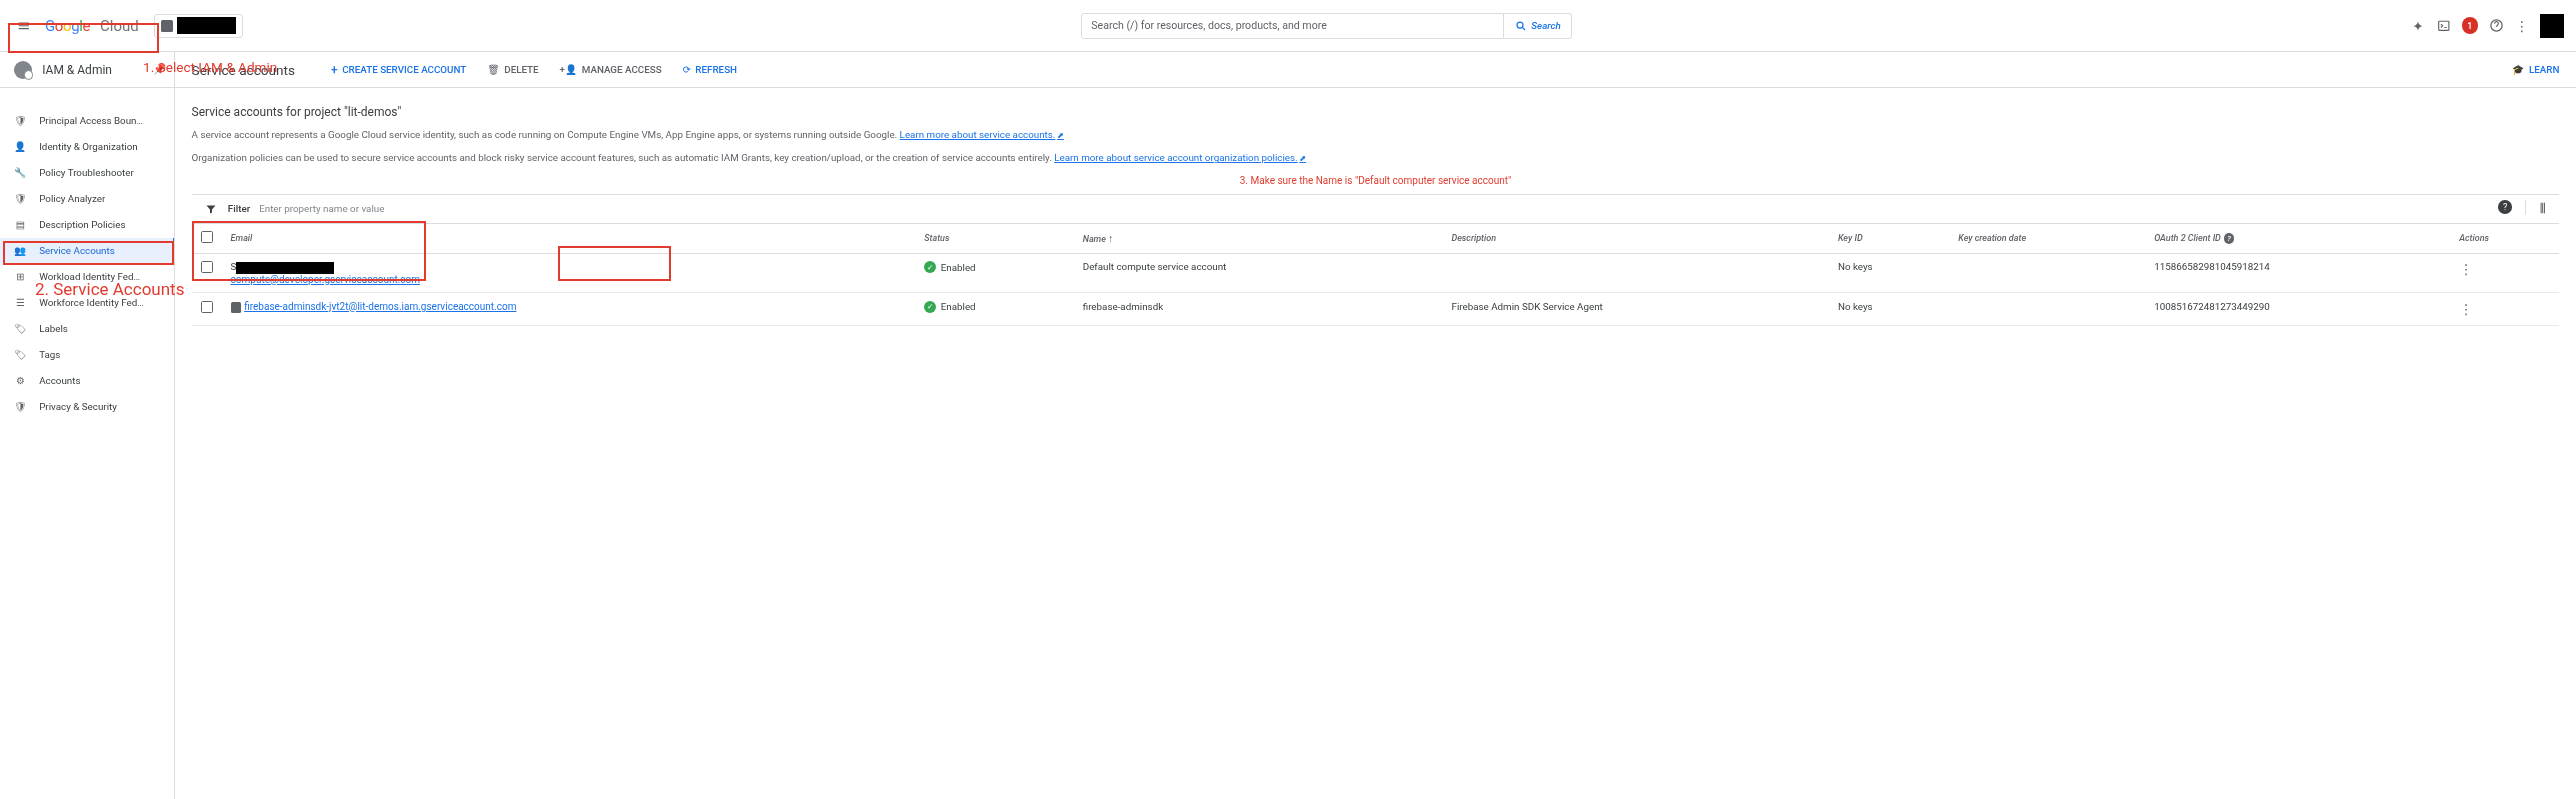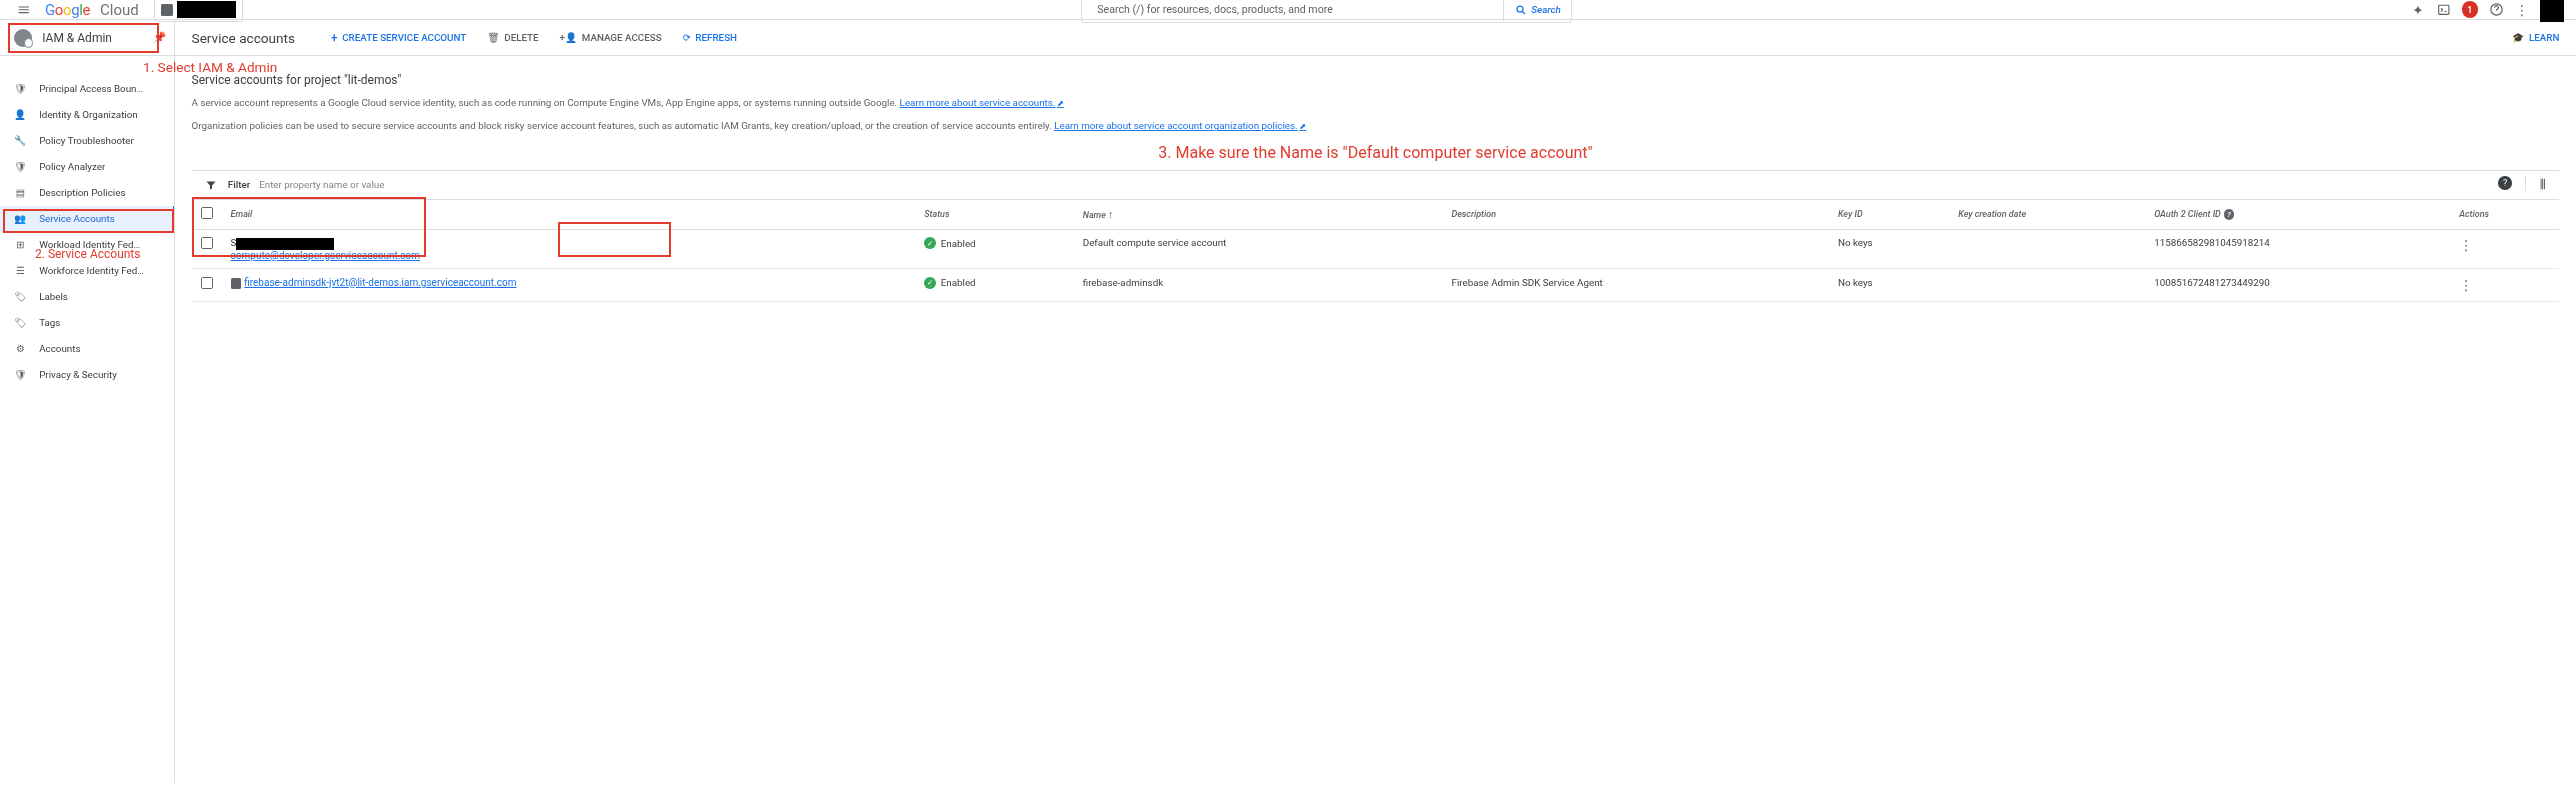--- a/index.html
+++ b/index.html
@@ -1,48 +1,48 @@
 <!DOCTYPE html>
 <html style="font-size:12px"><head>
 <meta charset="utf-8">
 <style>
   * { box-sizing: border-box; margin: 0; padding: 0; }
   body { font-family: 'Google Sans', Roboto, Arial, sans-serif; font-size: 9.8px; color: #3c4043; background: #fff; }
   
   
-  .topbar { display: flex; align-items: center; height: 20px; border-bottom: 0.8px solid #dadce0; padding: 0 6px; }
+  .topbar { display: flex; align-items: center; height: 52px; border-bottom: 0.8px solid #dadce0; padding: 0 6px; }
   .menu-btn { width: 36px; height: 36px; display: flex; align-items: center; justify-content: center; cursor: pointer; }
   .logo { display: flex; align-items: center; font-size: 15px; font-weight: 400; margin-left: 3px; }
   .logo-google { letter-spacing: -0.4px; }
   .logo-g1 { color: #4285F4; } .logo-g2 { color: #EA4335; } .logo-g3 { color: #FBBC05; } .logo-g4 { color: #4285F4; } .logo-g5 { color: #34A853; } .logo-g6 { color: #EA4335; }
   .logo-cloud { color: #737373; margin-left: 10px; }
   .project-picker { margin-left: 15px; display: flex; align-items: center; gap: 4.5px; border: 0.8px solid #dadce0; border-radius: 3px; padding: 3px 6px; height: 24px; }
   .picker-icon { width: 12px; height: 12px; background: #5f6368; border-radius: 1.5px; }
   .picker-redact { width: 59px; height: 16.6px; background: #000; }
   .search-wrap { flex: 1; display: flex; justify-content: center; }
-  .search-box { width: 423px; height: 26px; border: 0.8px solid #dadce0; border-radius: 3px 0 0 3px; padding: 0 15px; font-size: 10.6px; color: #5f6368; display: flex; align-items: center; }
+  .search-box { width: 423px; height: 26px; border: 0.8px solid #dadce0; border-radius: 3px 0 0 3px; padding: 0 9px; font-size: 10.6px; color: #5f6368; display: flex; align-items: center; }
   .search-btn { height: 26px; border: 0.8px solid #dadce0; border-left: none; border-radius: 0 3px 3px 0; padding: 0 10.6px; display: flex; align-items: center; gap: 4.5px; color: #1a73e8; font-weight: 500; cursor: pointer; font-style: italic; }
   .topbar-right { display: flex; align-items: center; gap: 10.6px; margin-left: auto; padding-right: 6px; }
   .top-icon { width: 15px; height: 15px; display: flex; align-items: center; justify-content: center; color: #5f6368; cursor: pointer; font-size: 13.6px; }
   .red-badge { width: 16.6px; height: 16.6px; border-radius: 50%; background: #d93025; color: #fff; display: flex; align-items: center; justify-content: center; font-size: 9px; font-weight: 500; }
   .avatar-redact { width: 24px; height: 24px; background: #000; }
 
   
   .layout { display: flex; }
   
   
   .sidebar { width: 175px; border-right: 0.8px solid #dadce0; min-height: calc(100vh - 36px); position: relative; }
   .sidebar-header { display: flex; align-items: center; height: 36px; padding: 0 13.6px; font-size: 12px; color: #3c4043; border-bottom: 0.8px solid #dadce0; position: relative; }
   .sidebar-header-icon { width: 18px; height: 18px; border-radius: 50%; background: #80868b; margin-right: 10.6px; position: relative; }
   .sidebar-header-icon::after { content: ''; position: absolute; width: 7.6px; height: 7.6px; border-radius: 50%; background: #fff; right: -1.5px; bottom: -1.5px; border: 1.5px solid #80868b; }
   .pin { position: absolute; right: 7.6px; top: 10.6px; font-size: 10.6px; color: #5f6368; }
   .anno-box-1 { position: absolute; border: 2.3px solid #e23b2e; top: 22.7px; left: 7.6px; width: 151px; height: 30px; pointer-events: none; }
   .anno-text-1 { position: absolute; color: #e23b2e; font-size: 13.6px; left: 143px; top: 59px; white-space: nowrap; }
   .anno-box-2 { position: absolute; border: 2.3px solid #e23b2e; pointer-events: none; }
-  .anno-text-2 { position: absolute; color: #e23b2e; font-size: 12px; left: 35px; top: 261px; white-space: nowrap; text-align: center; }
+  .anno-text-2 { position: absolute; color: #e23b2e; font-size: 17px; left: 35px; top: 261px; white-space: nowrap; text-align: center; }
   .nav-list { padding: 19.6px 0 0 0; }
   .nav-item { display: flex; align-items: center; height: 26px; padding: 0 13.6px; font-size: 9.8px; color: #3c4043; cursor: pointer; gap: 12px; }
   .nav-item.active { background: #e8f0fe; color: #1967d2; border-right: 1.5px solid #1a73e8; }
   .nav-icon { width: 13.6px; height: 13.6px; display: flex; align-items: center; justify-content: center; color: #5f6368; }
   .nav-item.active .nav-icon { color: #1967d2; }
   .nav-label { white-space: nowrap; overflow: hidden; text-overflow: ellipsis; }
 
   
   .main { flex: 1; position: relative; }
   .action-bar { display: flex; align-items: center; height: 36px; padding: 0 16.6px; border-bottom: 0.8px solid #dadce0; gap: 21px; }
@@ -51,21 +51,21 @@
   .act-blue { color: #1a73e8; }
   .act-gray { color: #5f6368; }
   .learn { margin-left: auto; display: flex; align-items: center; gap: 4.5px; color: #1a73e8; font-weight: 500; font-size: 9.8px; }
   
   .content { padding: 16.6px; }
   .subtitle { font-size: 12px; color: #3c4043; margin-bottom: 9px; }
   .desc { font-size: 9.8px; color: #5f6368; margin-bottom: 9px; line-height: 1.5; }
   .link { color: #1a73e8; text-decoration: underline; cursor: pointer; }
   .ext-icon { font-size: 8.3px; margin-left: 1.5px; }
   
-  .anno-text-3 { color: #e23b2e; font-size: 16px; text-align: center; margin: 4.5px 0 7.6px; }
+  .anno-text-3 { color: #e23b2e; font-size: 10px; text-align: center; margin: 4.5px 0 7.6px; }
 
   
   .filter-bar { display: flex; align-items: center; border-top: 0.8px solid #dadce0; border-bottom: 0.8px solid #dadce0; height: 30px; padding: 0 13.6px; gap: 9px; }
   .filter-label { font-weight: 500; font-size: 9.8px; }
   .filter-input { flex: 1; font-size: 9.8px; color: #80868b; }
   .filter-icons { display: flex; gap: 13.6px; font-size: 13.6px; color: #3c4043; }
   .vsep { width: 0.8px; height: 15px; background: #dadce0; }
 
   
   table { width: 100%; border-collapse: collapse; }

